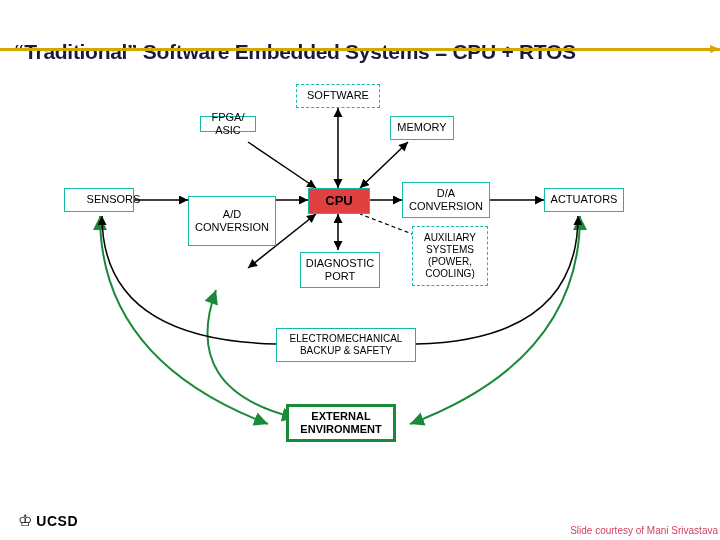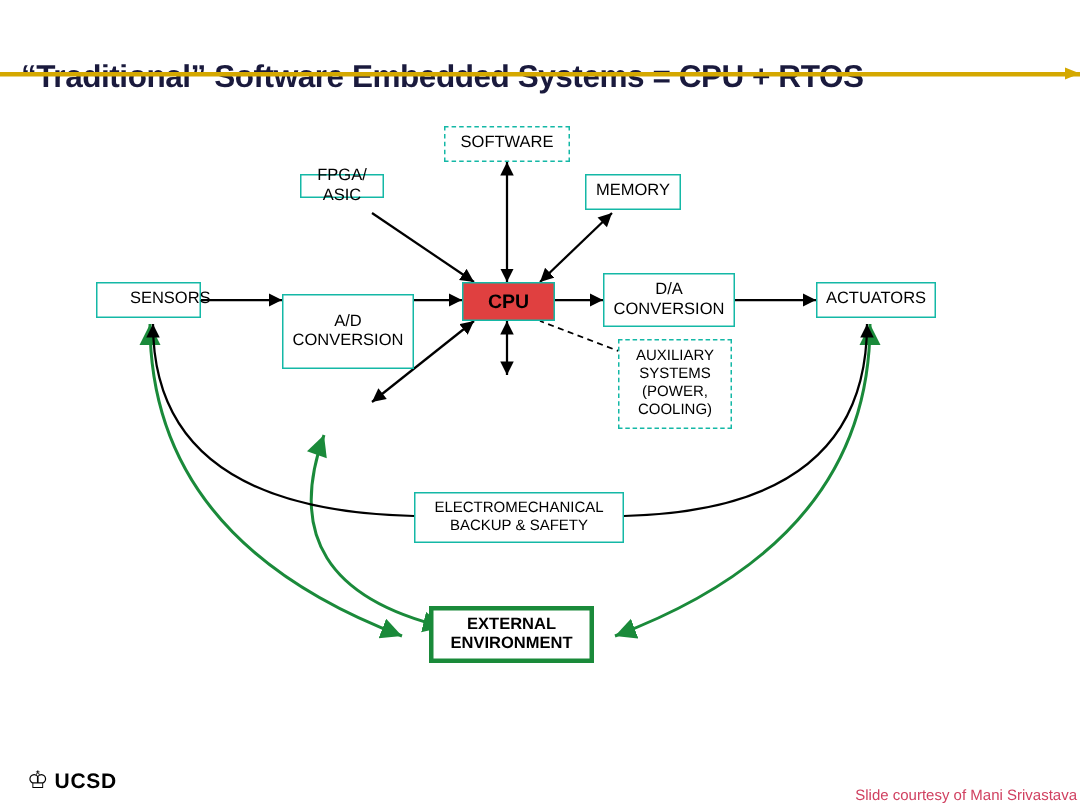--- a/index.html
+++ b/index.html
@@ -148,20 +148,21 @@
   </svg>
 
   <div class="box dashed" style="left:296px; top:24px; width:84px; height:24px;">SOFTWARE</div>
   <div class="box" style="left:200px; top:56px; width:56px; height:16px;">FPGA/<br>ASIC</div>
   <div class="box" style="left:390px; top:56px; width:64px; height:24px;">MEMORY</div>
   <div class="box" style="left:64px; top:128px; width:70px; height:24px;padding-left:35px;">SENSORS</div>
   <div class="box" style="left:188px; top:136px; width:88px; height:50px;">A/D<br>CONVERSION</div>
   <div class="box cpu" style="left:308px; top:128px; width:62px; height:26px;">CPU</div>
   <div class="box" style="left:402px; top:122px; width:88px; height:36px;">D/A<br>CONVERSION</div>
   <div class="box" style="left:544px; top:128px; width:80px; height:24px;">ACTUATORS</div>
+  <div class="box" style="left:300px; top:192px; width:80px; height:36px;">DIAGNOSTIC<br>PORT</div>
   <div class="box dashed" style="left:412px; top:166px; width:76px; height:60px; font-size:10px;">AUXILIARY<br>SYSTEMS<br>(POWER,<br>COOLING)</div>
   <div class="box env" style="left:286px; top:344px; width:110px; height:38px;">EXTERNAL<br>ENVIRONMENT</div>
   <div class="box" style="left:276px; top:268px; width:140px; height:34px; font-size:10px;">ELECTROMECHANICAL<br>BACKUP &amp; SAFETY</div>
 
 </div>
 
 <div class="footer-logo">
   <span class="trident">♔</span>
   <span class="ucsd">UCSD</span>
 </div>

